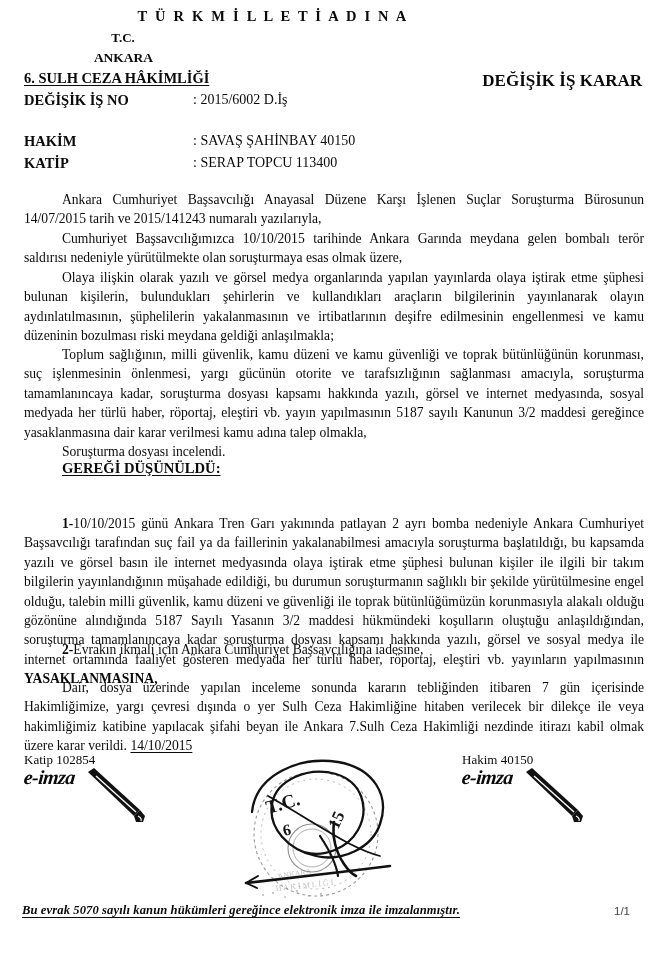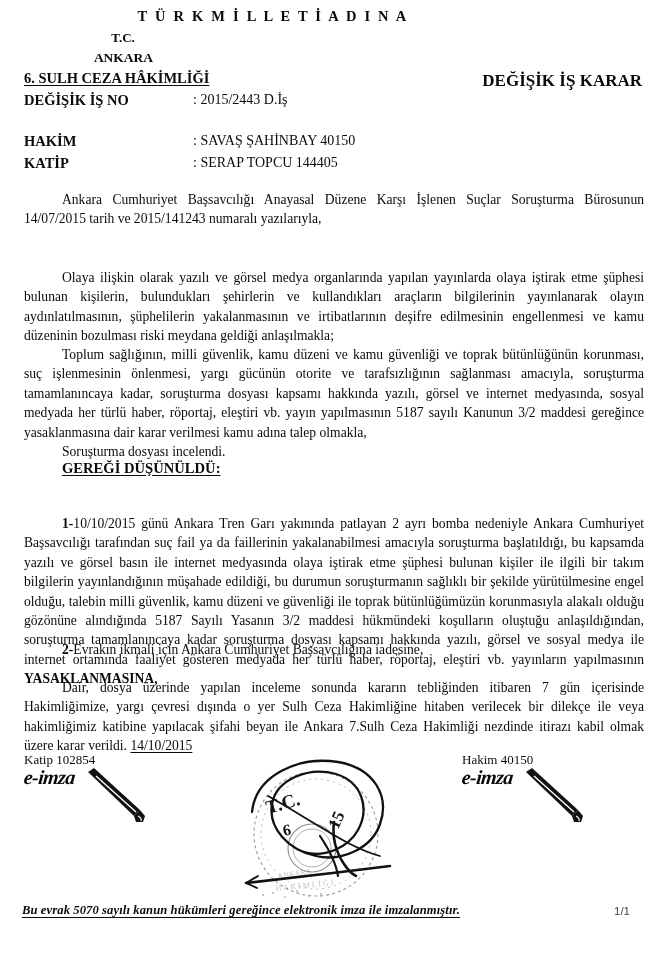--- a/index.html
+++ b/index.html
@@ -188,30 +188,31 @@
 
   <div class="hdr-tc">T.C.</div>
 
   <div class="hdr-ankara">ANKARA</div>
 
   <div class="hdr-court">6. SULH CEZA HÂKİMLİĞİ</div>
 
   <div class="hdr-karar">DEĞİŞİK İŞ KARAR</div>
 
   <div class="row-label r-no">DEĞİŞİK İŞ NO</div>
-  <div class="row-value r-no">: 2015/2443 D.İş</div>
+  <div class="row-value r-no">: 2015/6002 D.İş</div>
 
   <div class="row-label r-hakim">HAKİM</div>
   <div class="row-value r-hakim">: SAVAŞ ŞAHİNBAY  40150</div>
 
   <div class="row-label r-katip">KATİP</div>
-  <div class="row-value r-katip">: SERAP TOPCU  144405</div>
+  <div class="row-value r-katip">: SERAP TOPCU  113400</div>
 
   <div class="body-block b1">Ankara Cumhuriyet Başsavcılığı Anayasal Düzene Karşı İşlenen Suçlar Soruşturma Bürosunun 14/07/2015 tarih ve 2015/141243 numaralı yazılarıyla,</div>
 
+  <div class="body-block b2">Cumhuriyet Başsavcılığımızca 10/10/2015 tarihinde Ankara Garında meydana gelen bombalı terör saldırısı nedeniyle yürütülmekte olan soruşturmaya esas olmak üzere,</div>
 
   <div class="body-block b3">Olaya ilişkin olarak yazılı ve görsel medya organlarında yapılan yayınlarda olaya iştirak etme şüphesi bulunan kişilerin, bulundukları şehirlerin ve kullandıkları araçların bilgilerinin yayınlanarak olayın aydınlatılmasının, şüphelilerin yakalanmasının ve irtibatlarının deşifre edilmesinin engellenmesi ve kamu düzeninin bozulması riski meydana geldiği anlaşılmakla;</div>
 
   <div class="body-block b4">Toplum sağlığının, milli güvenlik, kamu düzeni ve kamu güvenliği ve toprak bütünlüğünün korunması, suç işlenmesinin önlenmesi, yargı gücünün otorite ve tarafsızlığının sağlanması amacıyla, soruşturma tamamlanıncaya kadar, soruşturma dosyası kapsamı hakkında yazılı, görsel ve internet medyasında, sosyal medyada her türlü haber, röportaj, eleştiri vb. yayın yapılmasının 5187 sayılı Kanunun 3/2 maddesi gereğince yasaklanmasına dair karar verilmesi kamu adına talep olmakla,</div>
 
   <div class="body-block b5">Soruşturma dosyası incelendi.</div>
 
   <div class="heading-gdu">GEREĞİ DÜŞÜNÜLDÜ:</div>
 
   <div class="body-block b6">

